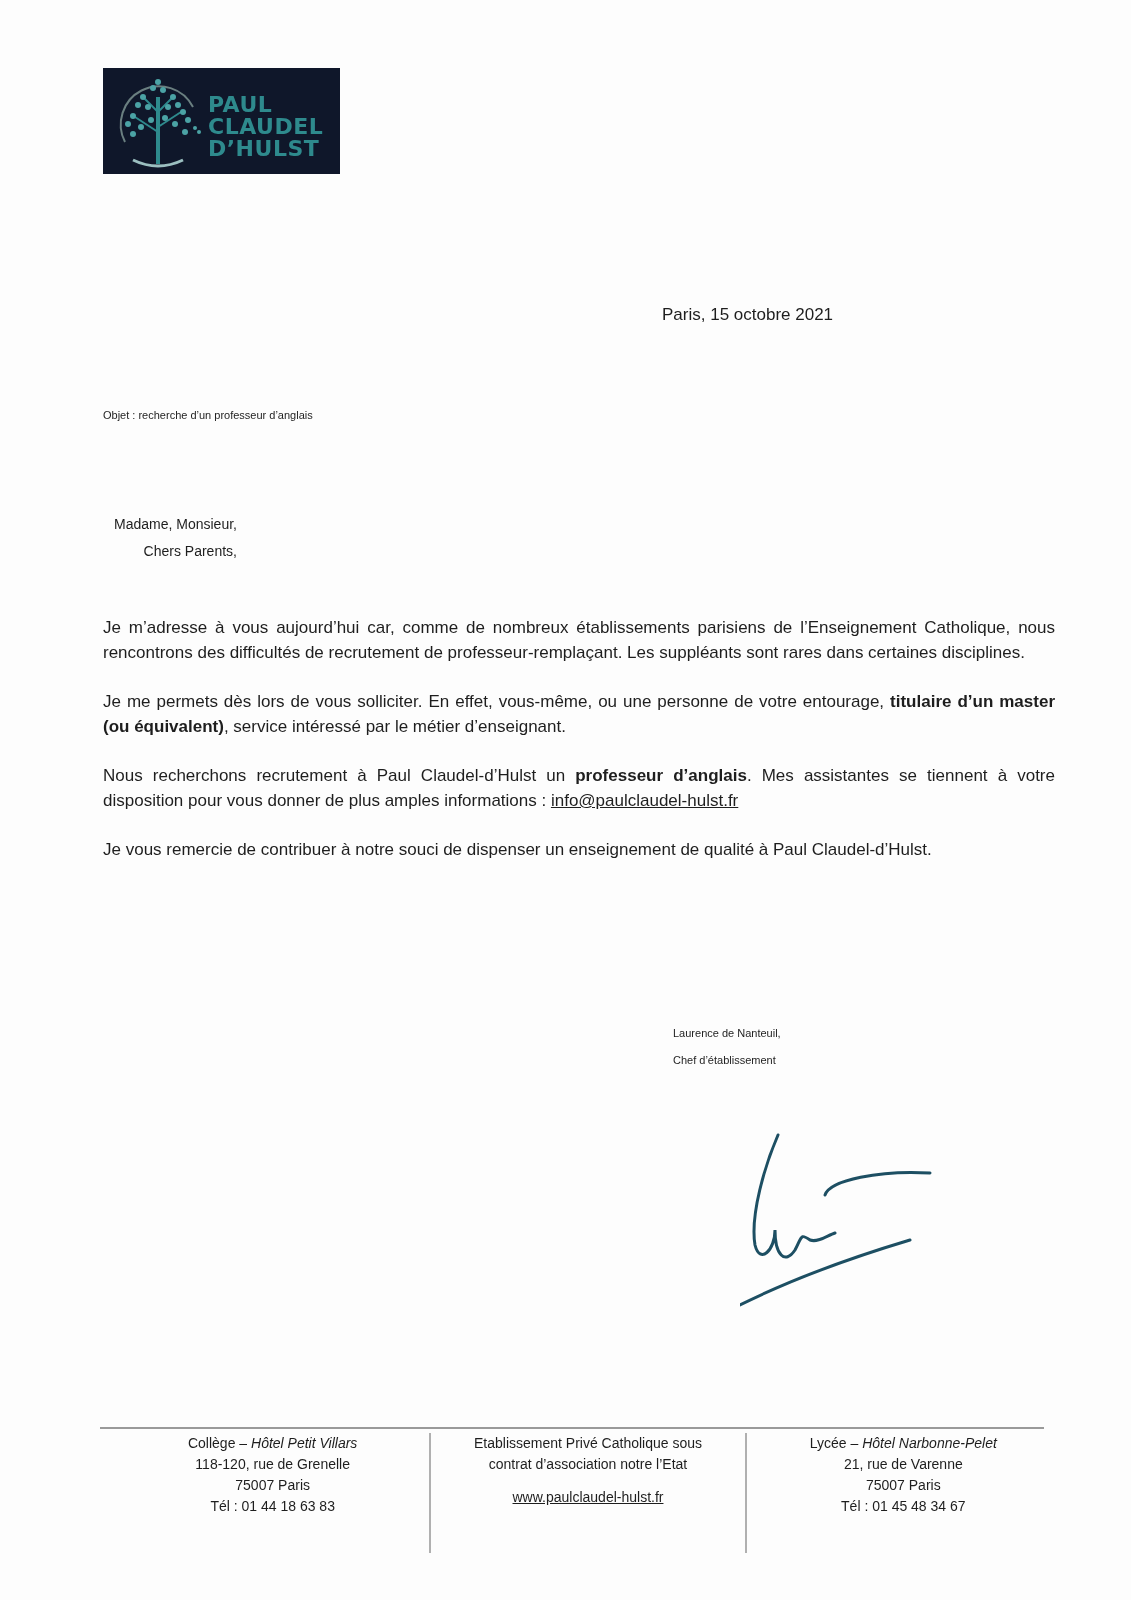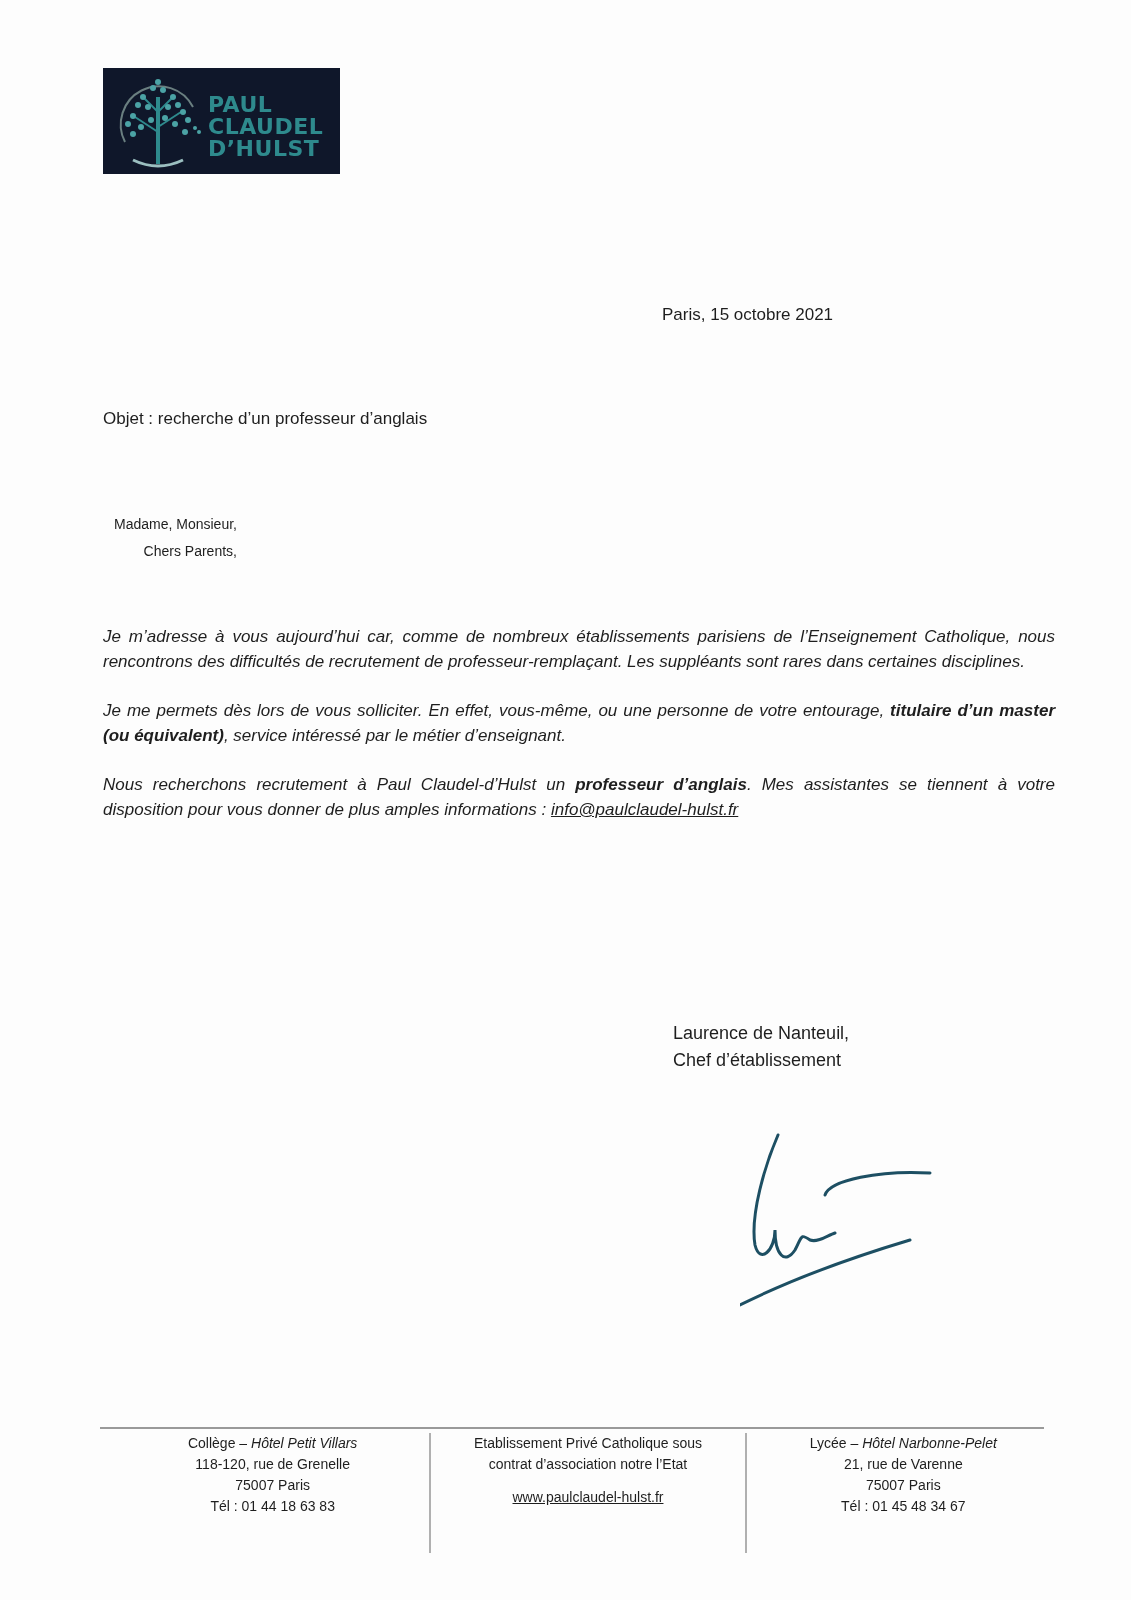--- a/index.html
+++ b/index.html
@@ -4,26 +4,26 @@
 <style>
   html, body { margin: 0; padding: 0; }
   body {
     width: 1131px; height: 1600px; background: #fdfdfd; position: relative; overflow: hidden;
     font-family: "Liberation Sans", "DejaVu Sans", sans-serif; color: #1e1e1e;
   }
   .logo { position: absolute; left: 103px; top: 68px; width: 237px; height: 106px; background: #0f172a; }
   .logo svg { position: absolute; left: 10px; top: 4px; }
   .logo-text { position: absolute; left: 105px; top: 26px; font-family: "DejaVu Sans", sans-serif; font-weight: bold; font-size: 22px; line-height: 22px; color: #2e8a8d; letter-spacing: 0.5px; }
   .date { position: absolute; left: 662px; top: 305px; font-size: 17px; }
-  .objet { position: absolute; left: 103px; top: 409px; font-size: 17px; }
+  .objet { position: absolute; left: 103px; top: 409px; font-size: 11px; }
   .salut { position: absolute; left: 114px; top: 511px; font-size: 14px; line-height: 27px; text-align: right; }
   .body-text { position: absolute; left: 103px; top: 615px; width: 952px; font-size: 17px; line-height: 25px; }
-  .body-text p { margin: 9px 0 24px 0; text-align: justify; font-style: italic; }
+  .body-text p { margin: 0 0 24px 0; text-align: justify; }
   .body-text a { color: #1e1e1e; text-decoration: underline; }
-  .sign { position: absolute; left: 673px; top: 1020px; font-size: 18px; line-height: 27px; }
+  .sign { position: absolute; left: 673px; top: 1020px; font-size: 11px; line-height: 27px; }
   .signature { position: absolute; left: 740px; top: 1125px; }
   .footer-line { position: absolute; left: 100px; top: 1427px; width: 944px; height: 2px; background: #9a9a9a; }
   .footer { position: absolute; left: 116px; top: 1433px; width: 944px; height: 120px; display: flex; }
   .fcol { flex: 1; text-align: center; font-size: 14px; line-height: 21px; }
   .fcol.mid { border-left: 2px solid #b0b0b0; border-right: 2px solid #b0b0b0; }
   .fcol a { color: #1e1e1e; text-decoration: underline; margin-top: 11px; }
   .spacer { height: 12px; }
 </style>
 </head>
 <body>
@@ -73,20 +73,21 @@
 
 <div class="salut">
   <div>Madame, Monsieur,</div>
   <div>Chers Parents,</div>
 </div>
 
 <div class="body-text">
   <p>Je m’adresse à vous aujourd’hui car, comme de nombreux établissements parisiens de l’Enseignement Catholique, nous rencontrons des difficultés de recrutement de professeur-remplaçant. Les suppléants sont rares dans certaines disciplines.</p>
   <p><span>Je me permets dès lors de vous solliciter. En effet, vous-même, ou une personne de votre entourage, </span><b>titulaire d’un master (ou équivalent)</b><span>, service intéressé par le métier d’enseignant.</span></p>
   <p><span>Nous recherchons recrutement à Paul Claudel-d’Hulst un </span><b>professeur d’anglais</b><span>. Mes assistantes se tiennent à votre disposition pour vous donner de plus amples informations : </span><a>info@paulclaudel-hulst.fr</a></p>
+  <p>Je vous remercie de contribuer à notre souci de dispenser un enseignement de qualité à Paul Claudel-d’Hulst.</p>
 </div>
 
 <div class="sign">
   <div>Laurence de Nanteuil,</div>
   <div>Chef d’établissement</div>
 </div>
 
 <svg class="signature" width="220" height="200" viewBox="0 0 220 200">
   <path d="M38 10 C25 40 10 90 15 120 C20 140 35 125 35 105 C35 130 45 140 55 125 C62 112 60 108 70 115 C78 118 88 110 95 108" fill="none" stroke="#1d4f63" stroke-width="3" stroke-linecap="round"></path>
   <path d="M85 70 C90 55 140 45 190 48" fill="none" stroke="#1d4f63" stroke-width="3" stroke-linecap="round"></path>

